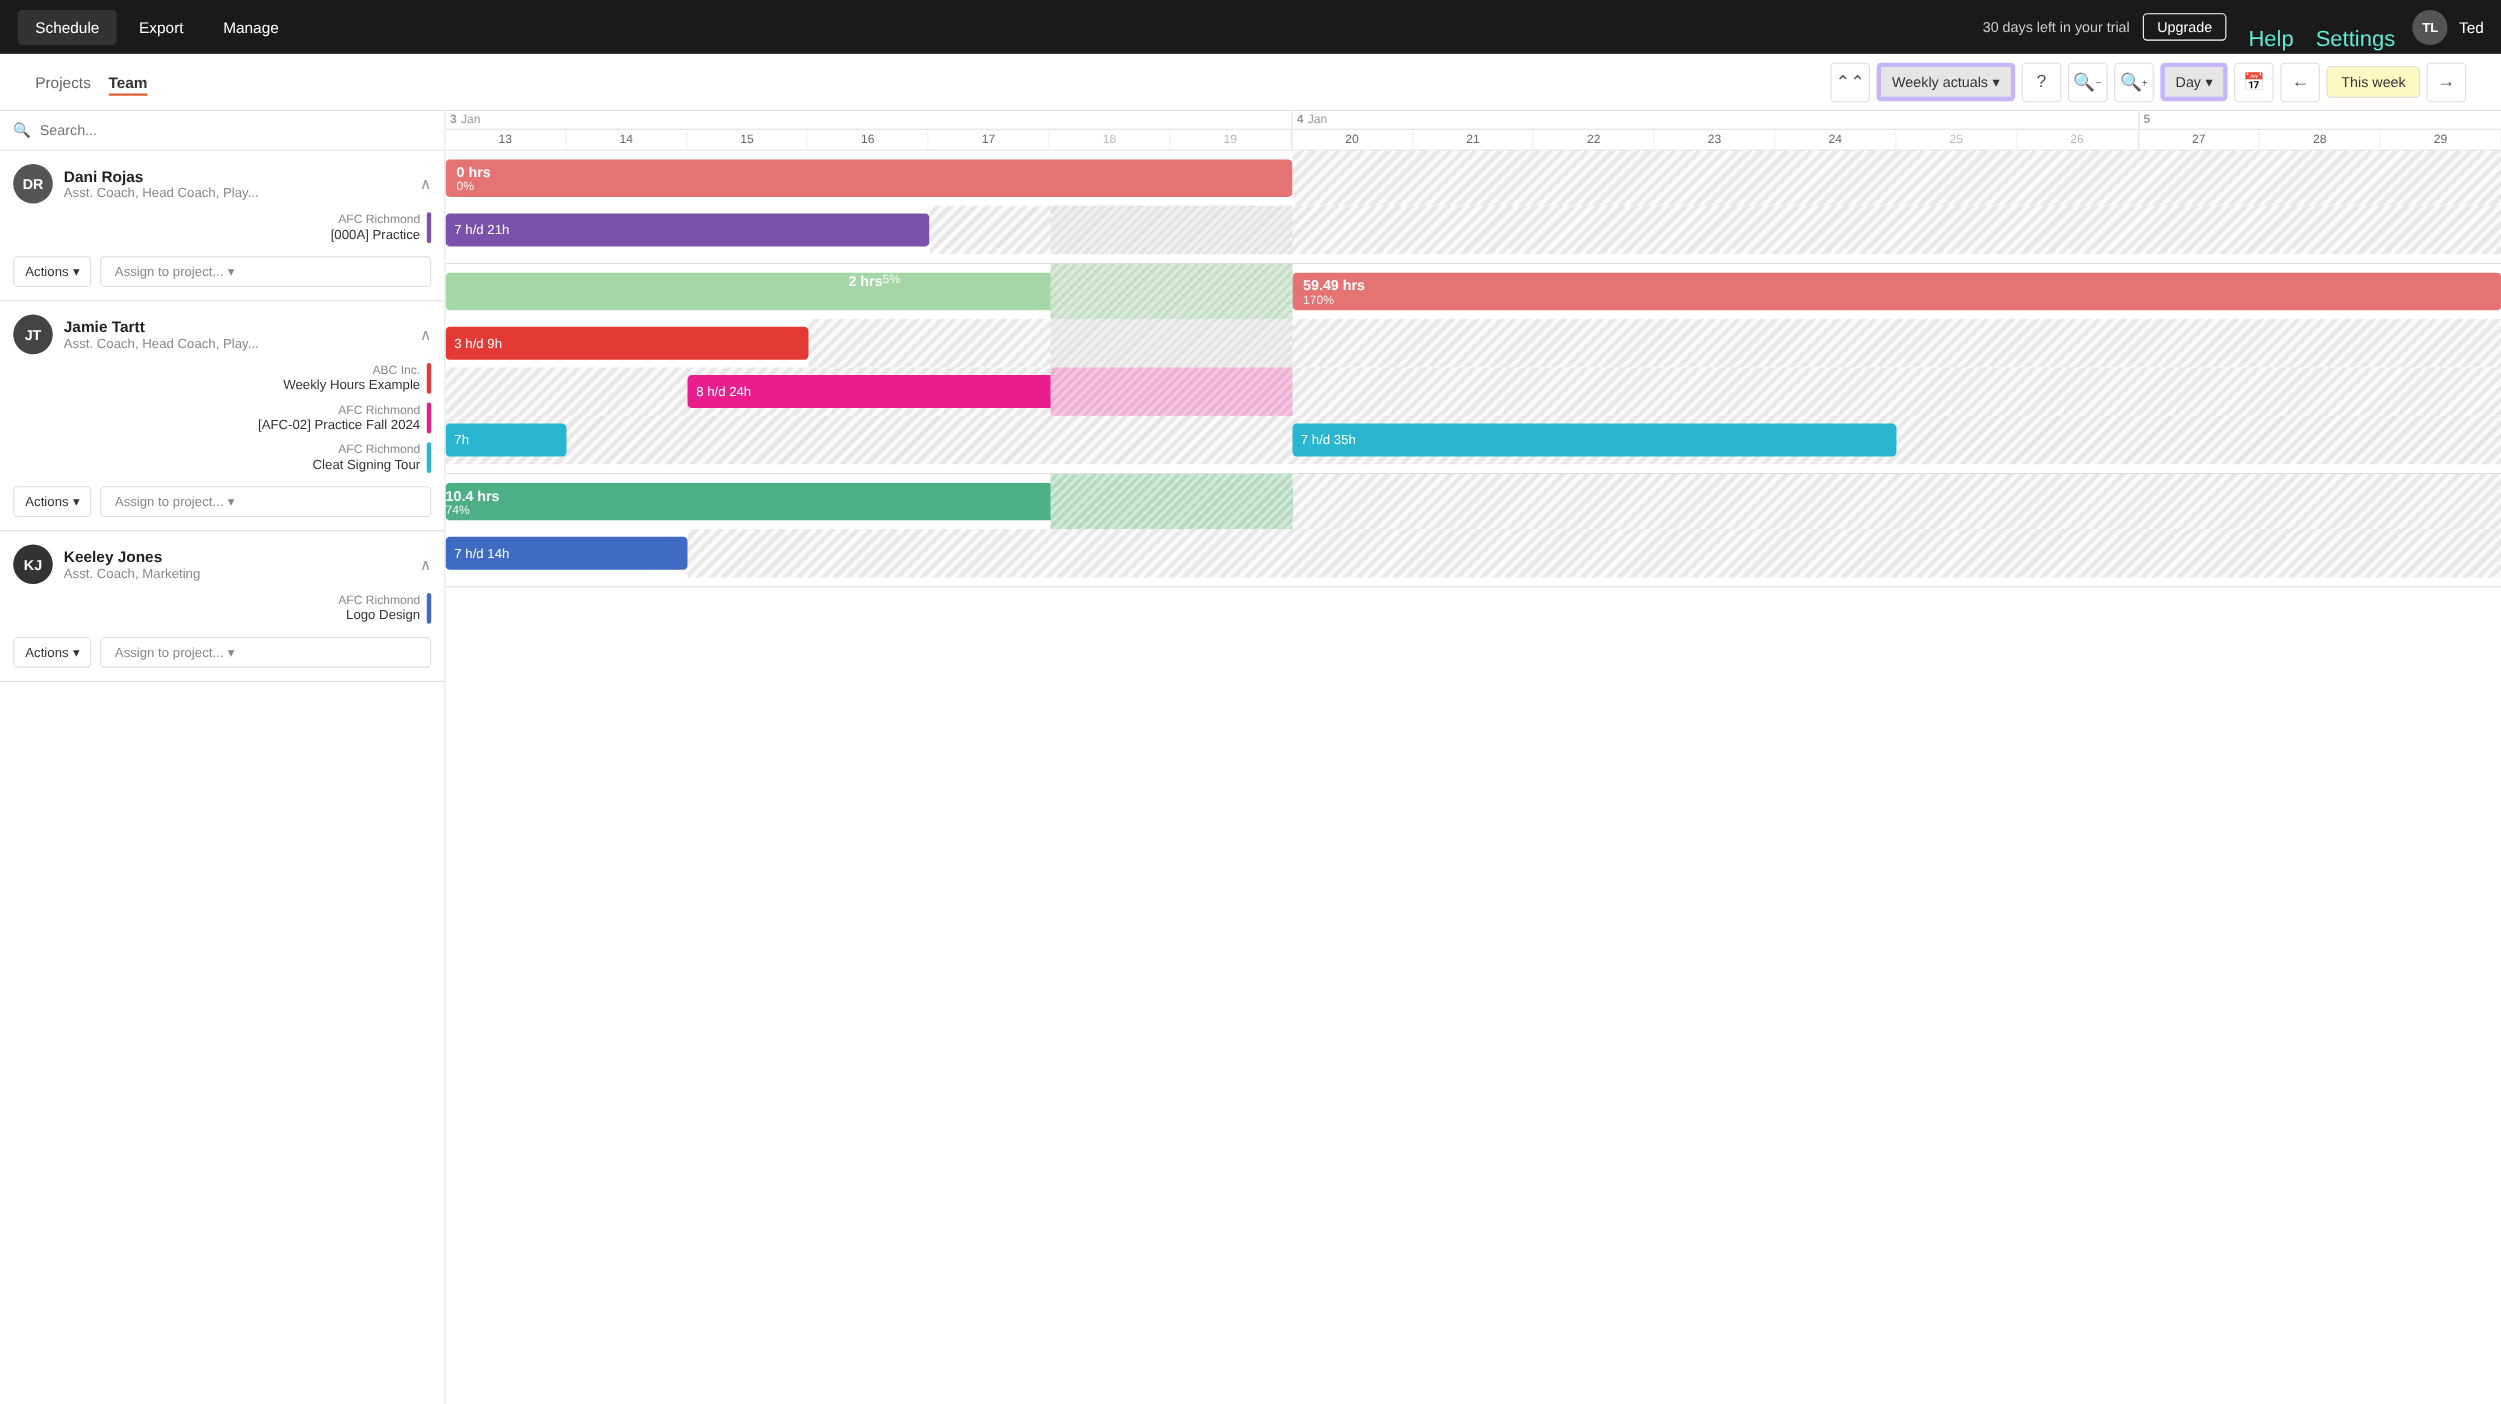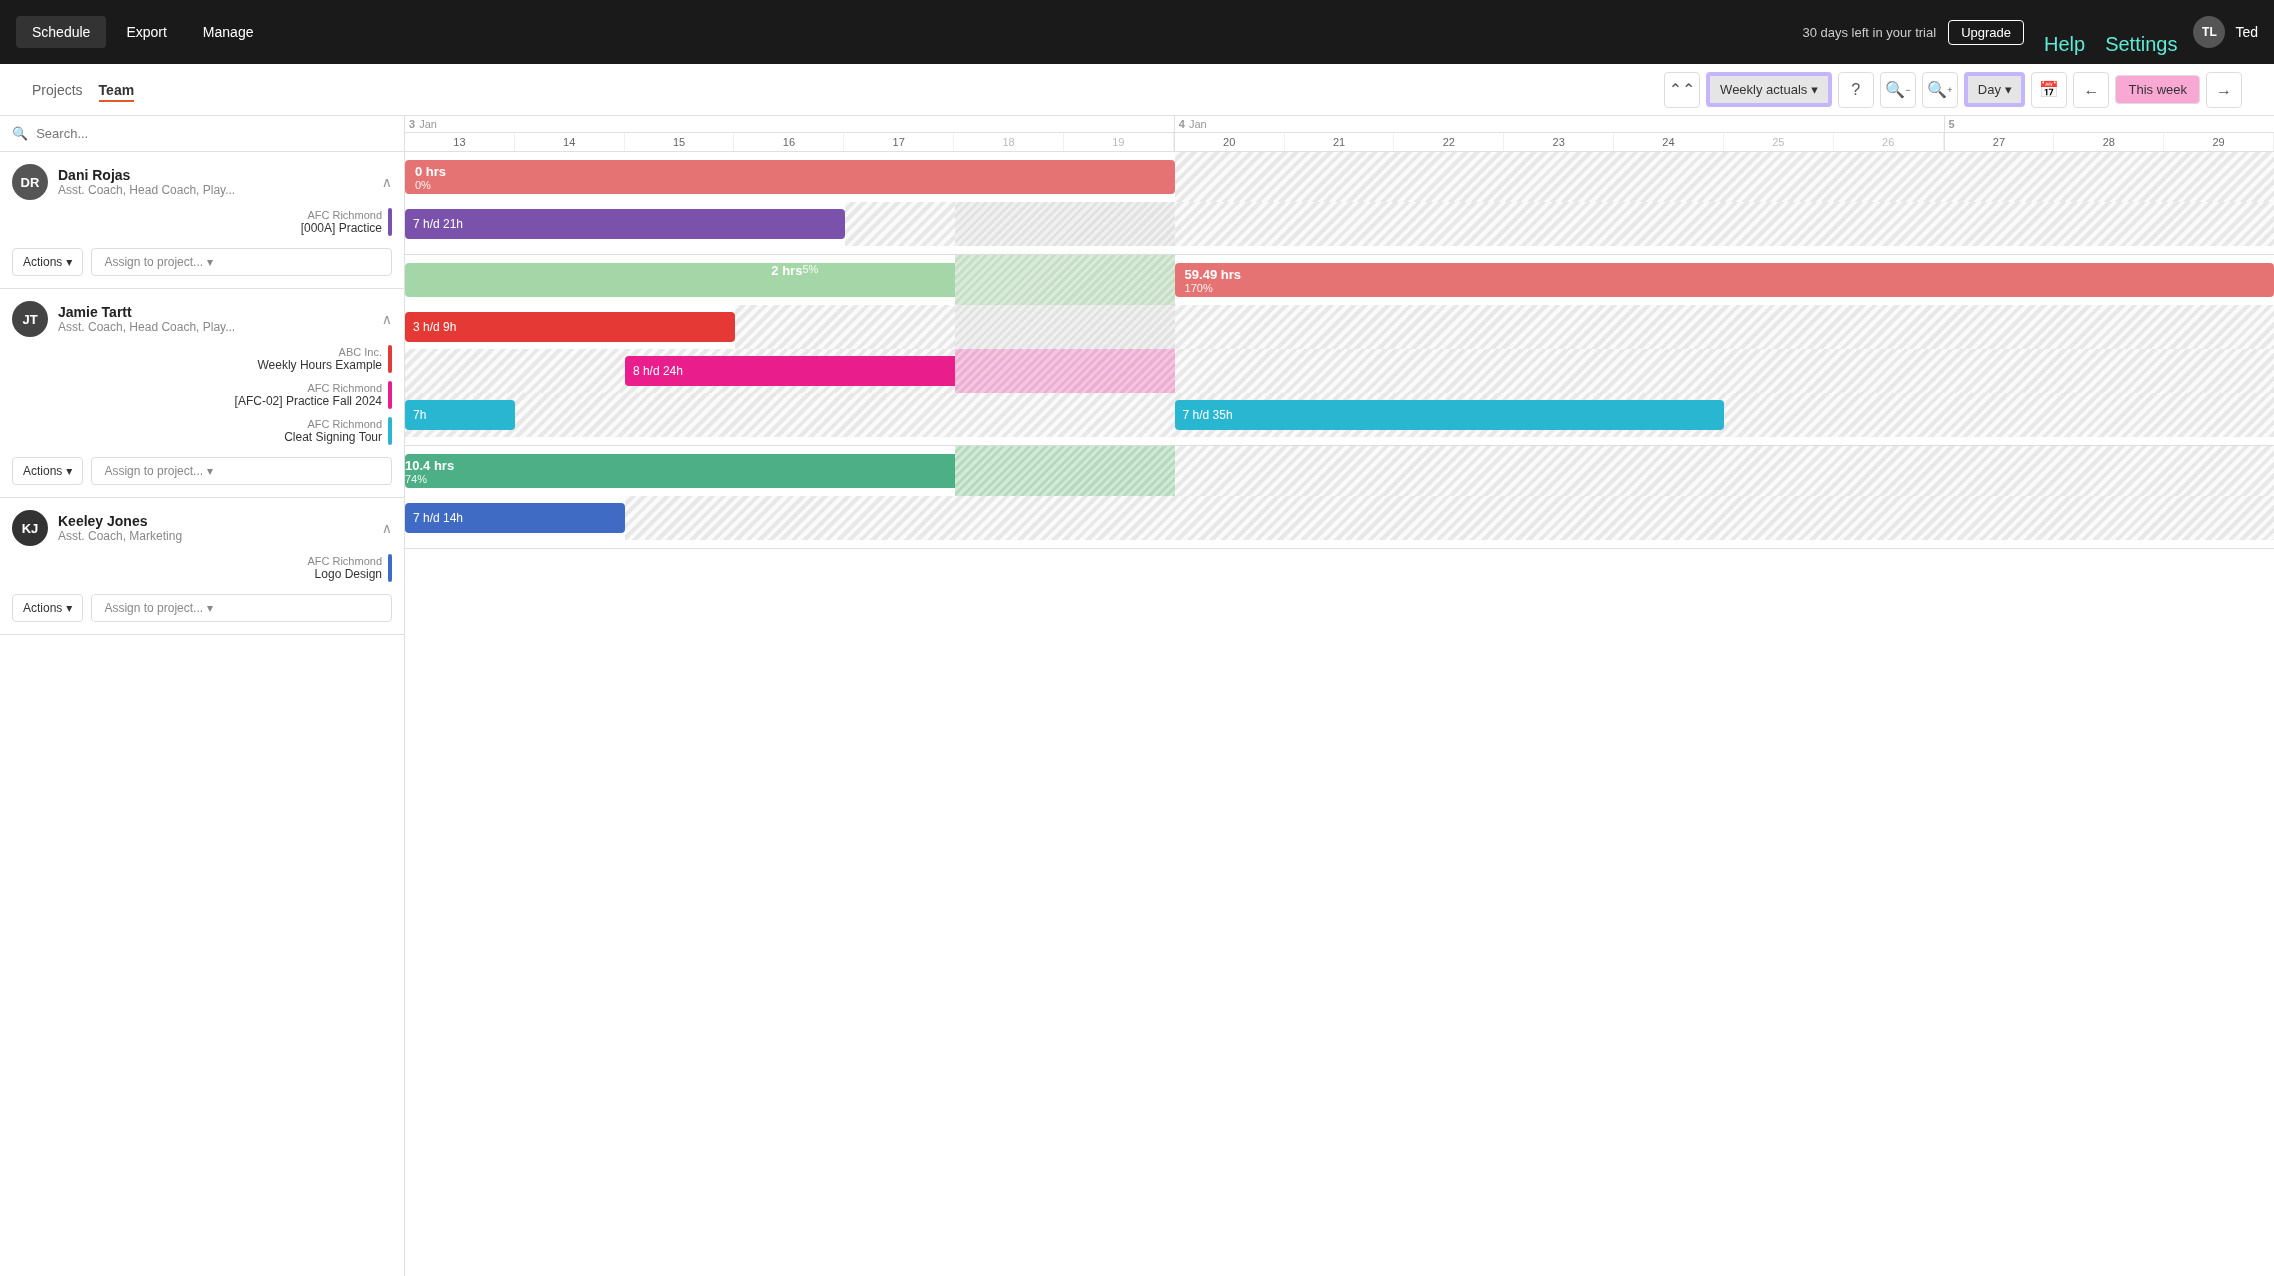--- a/index.html
+++ b/index.html
@@ -1,21 +1,21 @@
 <!DOCTYPE html>
 <html><head>
   <meta charset="utf-8">
   <style>
     * { box-sizing: border-box; margin: 0; padding: 0; }
     body { font-family: -apple-system, BlinkMacSystemFont, 'Segoe UI', sans-serif; font-size: 13px; background: #f5f5f5; overflow: hidden; }
 
     
     .top-nav {
       display: flex; align-items: center; background: #1a1a1a; color: white;
-      padding: 16px 16px; height: 64px; gap: 4px;
+      padding: 16px 16px; height: 49px; gap: 4px;
     }
     .nav-tab {
       padding: 8px 16px; border-radius: 4px; cursor: pointer; font-size: 14px; font-weight: 500;
       color: white; background: transparent; border: none;
     }
     .nav-tab.active { background: #333; }
     .nav-spacer { flex: 1; }
     .trial-text { color: #ccc; font-size: 13px; margin-right: 8px; }
     .upgrade-btn {
       border: 1px solid white; color: white; background: transparent;
@@ -48,21 +48,21 @@
       background: white; display: flex; align-items: center; justify-content: center;
       cursor: pointer; font-size: 16px; color: #555;
     }
     .dropdown-btn {
       display: flex; align-items: center; gap: 4px; border: 4px solid #c4b5fd;
       border-radius: 4px; background: #e5e5e5; padding: 6px 10px; cursor: pointer;
       font-size: 13px; color: #333;
     }
     .this-week-btn {
       display: flex; align-items: center; gap: 6px; padding: 6px 12px;
-      border: 1px solid #ddd; border-radius: 4px; background: #f9a8d4;
+      border: 1px solid #ddd; border-radius: 4px; background: #fef9c3;
       cursor: pointer; font-size: 13px; color: #333; font-weight: 500;
     }
 
     
     .main { display: flex; height: calc(100vh - 100px); overflow: hidden; }
 
     
     .left-panel { width: 405px; min-width: 405px; background: white; border-right: 1px solid #e0e0e0; overflow-y: auto; }
     .search-bar {
       padding: 10px 12px; border-bottom: 1px solid #e0e0e0;

